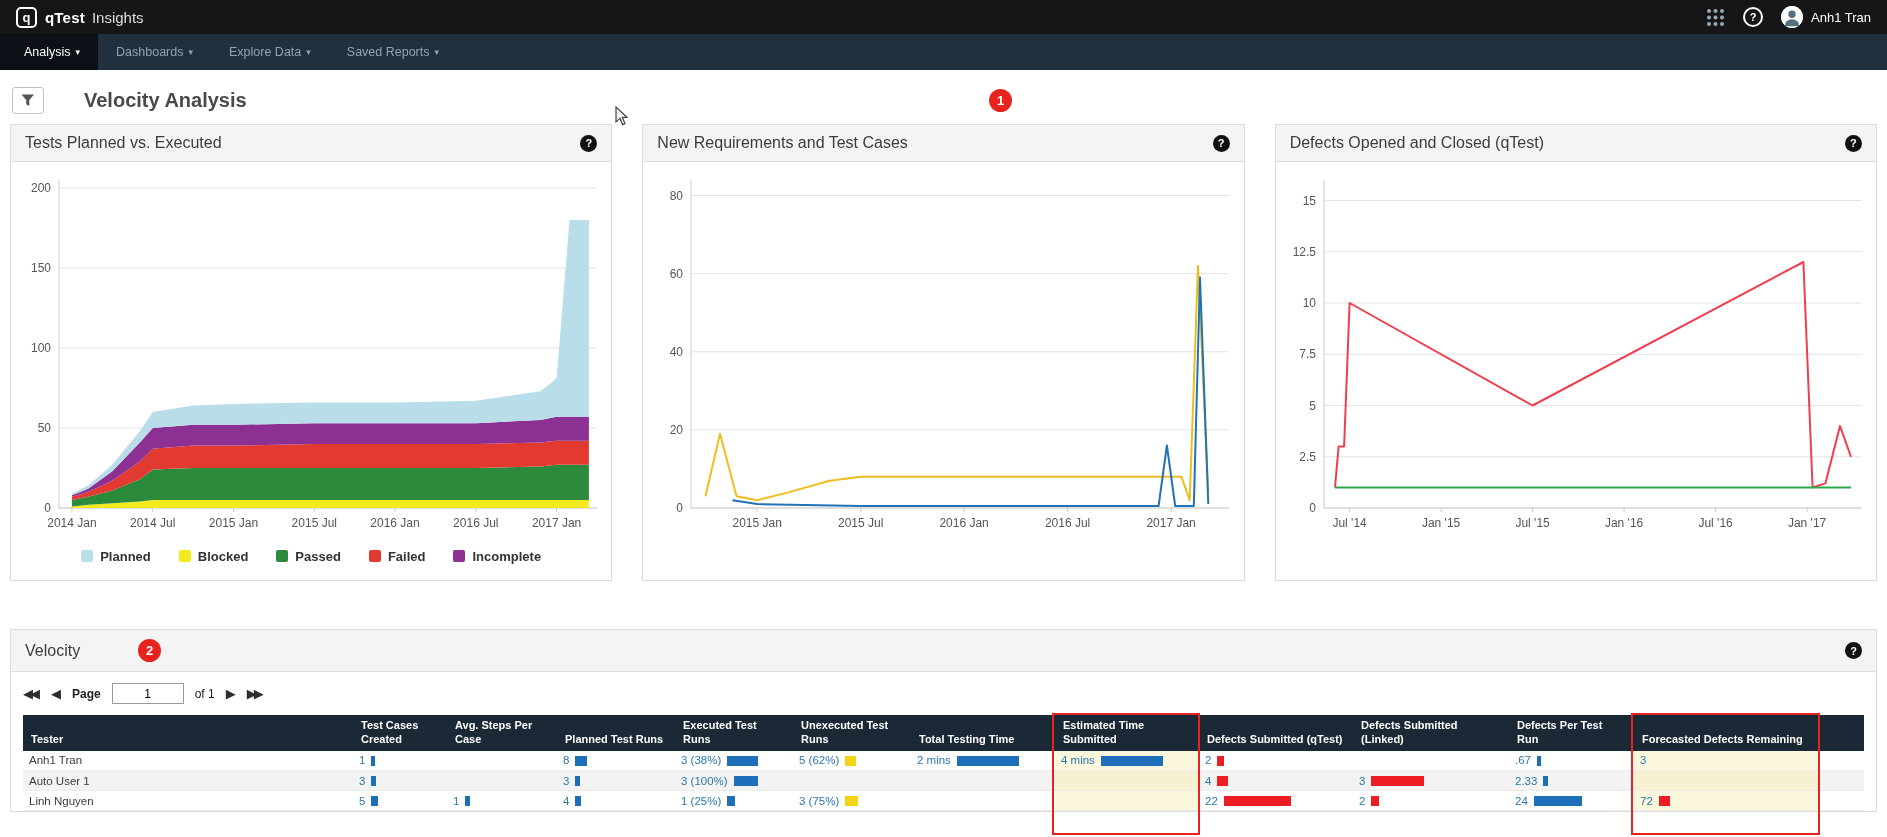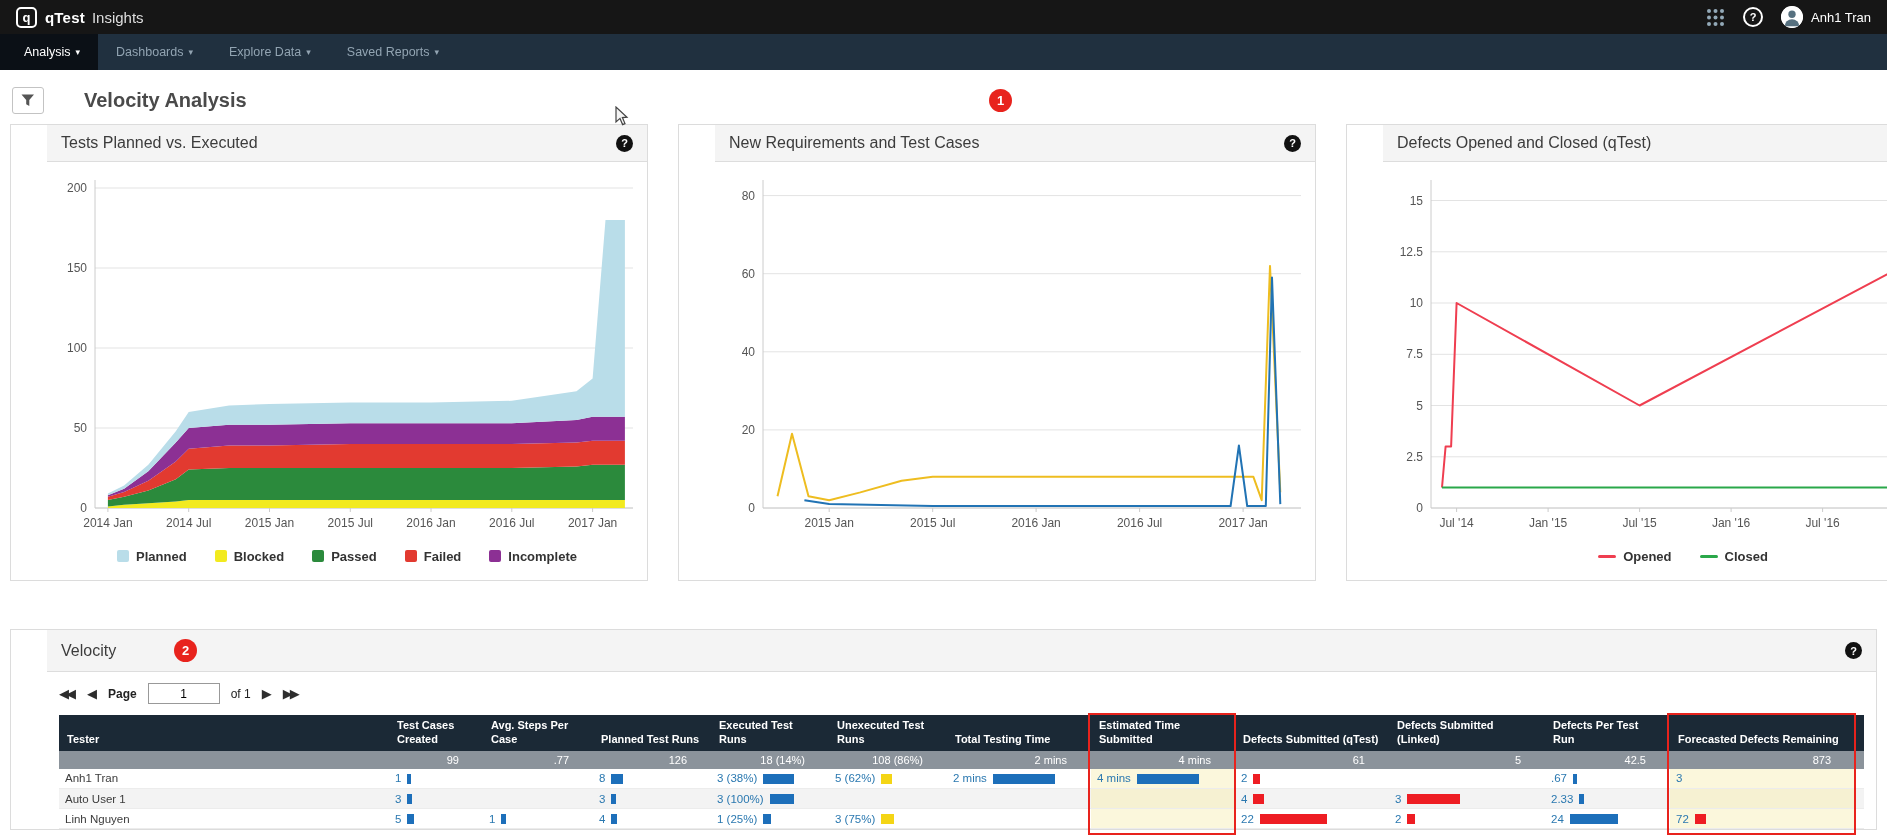--- a/index.html
+++ b/index.html
@@ -21,21 +21,21 @@
   .nav { height:36px; background:#20303f; display:flex; align-items:stretch; }
   .nav-item { display:flex; align-items:center; padding:0 18px; font-size:12.5px; color:#92a4b2; cursor:pointer; }
   .nav-item.active { background:#0b1016; color:#fff;padding-left:24px; }
   .caret { font-size:9px; margin-left:5px; }
   
   .toolbar { display:flex; align-items:center; margin:14px 12px 8px; height:32px;gap:26px; }
   .filter-btn { width:32px; height:27px; border:1px solid #c3c3c3; border-radius:3px; background:#fff; display:inline-flex; align-items:center; justify-content:center; cursor:pointer; }
   .page-title { font-size:20px; color:#4a4a4a; margin-left:14px; }
   
   .panels { display:flex; gap:30px; padding:0 10px; }
-  .panel { flex:1; border:1px solid #dcdcdc; background:#fff;padding-left:36px; }
+  .panel { flex:1; border:1px solid #dcdcdc; background:#fff; }
   .panel-hd { background:#f4f4f4; border-bottom:1px solid #ddd; padding:9px 14px; display:flex; align-items:center; }
   .panel-title { font-size:16px; color:#3c3c3c; }
   .help-dot { margin-left:auto; width:17px; height:17px; border-radius:50%; background:#111; color:#fff; font-size:11px; font-weight:bold; display:inline-flex; align-items:center; justify-content:center; cursor:pointer; }
   .panel-bd { padding:4px 0 6px; }
   svg.chart { display:block; margin:0 auto; }
   svg text { font-family:"Liberation Sans", sans-serif; }
   .legend { display:flex; justify-content:center; align-items:center; gap:28px; height:36px; font-size:13px; font-weight:bold; color:#333; }
   .lg-item { display:inline-flex; align-items:center; cursor:pointer; }
   .lg-sq { width:12px; height:12px; border-radius:2px; display:inline-block; margin-right:7px; }
   .lg-ln { width:18px; height:3px; border-radius:2px; display:inline-block; margin-right:7px; }
@@ -259,30 +259,20 @@
           <text x="256.6" y="361" text-anchor="middle" font-size="12" fill="#555">Jul '15</text>
           <line x1="348.1" x2="348.1" y1="342" y2="346" stroke="#ccc"></line>
           <text x="348.1" y="361" text-anchor="middle" font-size="12" fill="#555">Jan '16</text>
           <line x1="439.6" x2="439.6" y1="342" y2="346" stroke="#ccc"></line>
           <text x="439.6" y="361" text-anchor="middle" font-size="12" fill="#555">Jul '16</text>
           <line x1="531.1" x2="531.1" y1="342" y2="346" stroke="#ccc"></line>
           <text x="531.1" y="361" text-anchor="middle" font-size="12" fill="#555">Jan '17</text>
           <polyline points="59.0,321.5 62.6,280.5 68.1,280.5 73.6,137.0 256.6,239.5 527.4,96.0 536.6,321.5 549.4,317.4 564.0,260.0 575.0,290.8" fill="none" stroke="#ef3e50" stroke-width="2" stroke-linejoin="round"></polyline>
           <polyline points="59.0,321.5 575.0,321.5" fill="none" stroke="#2aa84a" stroke-width="2" stroke-linejoin="round"></polyline>
         </svg>
-      <div class="legend">
-          <span class="lg-item">
-            <span class="lg-ln" style="background: rgb(239, 62, 80);"></span>
-            <span>Opened</span>
-          </span>
-          <span class="lg-item">
-            <span class="lg-ln" style="background: rgb(42, 168, 74);"></span>
-            <span>Closed</span>
-          </span>
-        </div>
     </div>
   </section>
 </div>
 
 <section class="panel velocity">
   <header class="panel-hd">
     <span class="panel-title">Velocity</span>
     <span class="marker vel-marker">2</span>
     <span class="help-dot">?</span>
   </header>
@@ -324,35 +314,20 @@
               <th>Total Testing Time</th>
               <th>Estimated Time Submitted</th>
               <th>Defects Submitted (qTest)</th>
               <th>Defects Submitted (Linked)</th>
               <th>Defects Per Test Run</th>
               <th>Forecasted Defects Remaining</th>
               <th></th>
             </tr>
           </thead>
           <tbody>
-            <tr class="summary">
-              <td class="c-tester"></td>
-              <td class="c-tcc">99</td>
-              <td class="c-avg">.77</td>
-              <td class="c-ptr">126</td>
-              <td class="c-etr">18 (14%)</td>
-              <td class="c-utr">108 (86%)</td>
-              <td class="c-ttt">2 mins</td>
-              <td class="c-est">4 mins</td>
-              <td class="c-dsq">61</td>
-              <td class="c-dsl">5</td>
-              <td class="c-dpt">42.5</td>
-              <td class="c-fdr">873</td>
-              <td></td>
-            </tr>
             <tr class="data r0">
               <td class="c-tester">Anh1 Tran</td>
               <td class="c-tcc"><span class="val">1</span><span class="bar" style="background: rgb(29, 111, 186); width: 4px;"></span></td>
               <td class="c-avg"></td>
               <td class="c-ptr"><span class="val">8</span><span class="bar" style="background: rgb(29, 111, 186); width: 12px;"></span></td>
               <td class="c-etr"><span class="val">3 (38%)</span><span class="bar" style="background: rgb(29, 111, 186); width: 31px;"></span></td>
               <td class="c-utr"><span class="val">5 (62%)</span><span class="bar" style="background: rgb(244, 213, 21); width: 11px;"></span></td>
               <td class="c-ttt"><span class="val">2 mins</span><span class="bar" style="background: rgb(29, 111, 186); width: 62px;"></span></td>
               <td class="c-est hl"><span class="val">4 mins</span><span class="bar" style="background: rgb(29, 111, 186); width: 62px;"></span></td>
               <td class="c-dsq"><span class="val">2</span><span class="bar" style="background: rgb(238, 29, 35); width: 7px;"></span></td>

